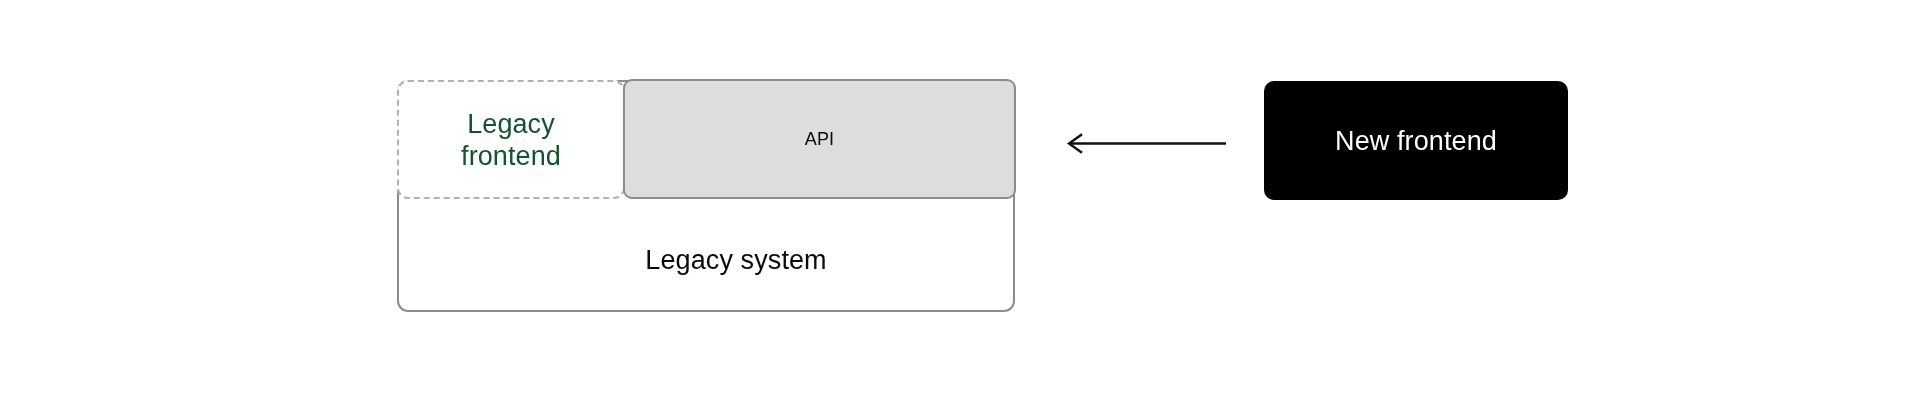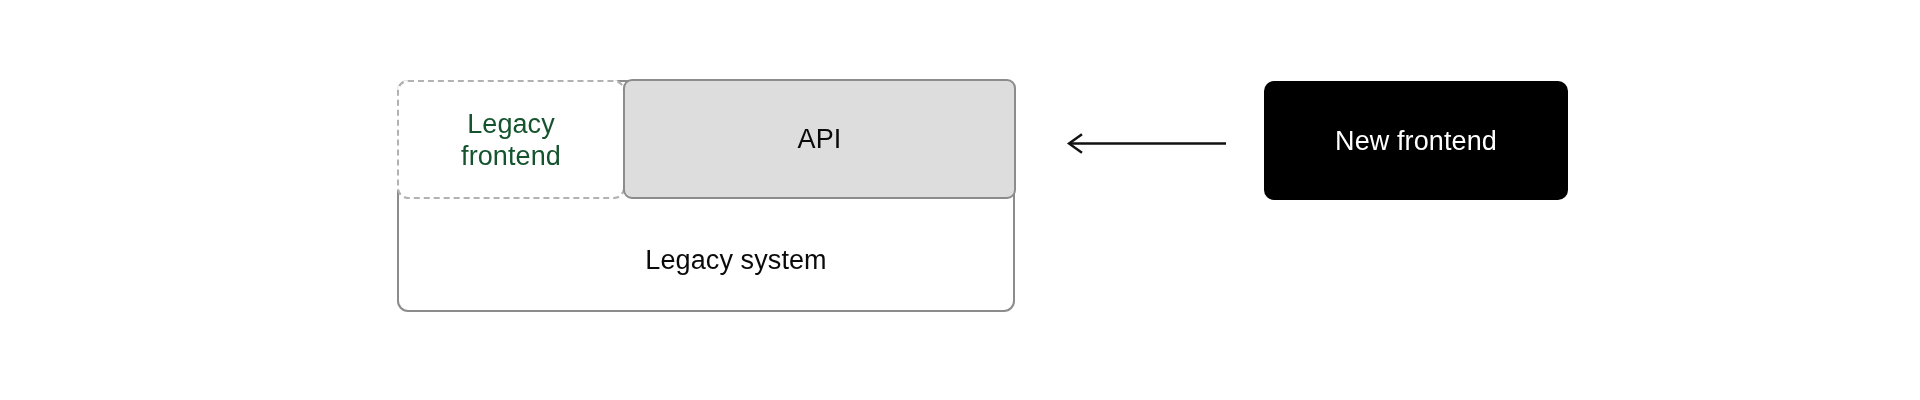--- a/index.html
+++ b/index.html
@@ -77,21 +77,21 @@
     height: 120px;
     box-sizing: border-box;
     border: 2px solid #8c8c8c;
     border-radius: 9px;
     background: #dddddd;
     display: flex;
     align-items: center;
     justify-content: center;
   }
   .api-label {
-    font-size: 27px;
+    font-size: 18px;
     line-height: 32px;
     color: #0a0a0a;
     letter-spacing: 0.1px;
   }
 
   
   .arrow-wrap {
     position: absolute;
     left: 1060px;
     top: 128px;

